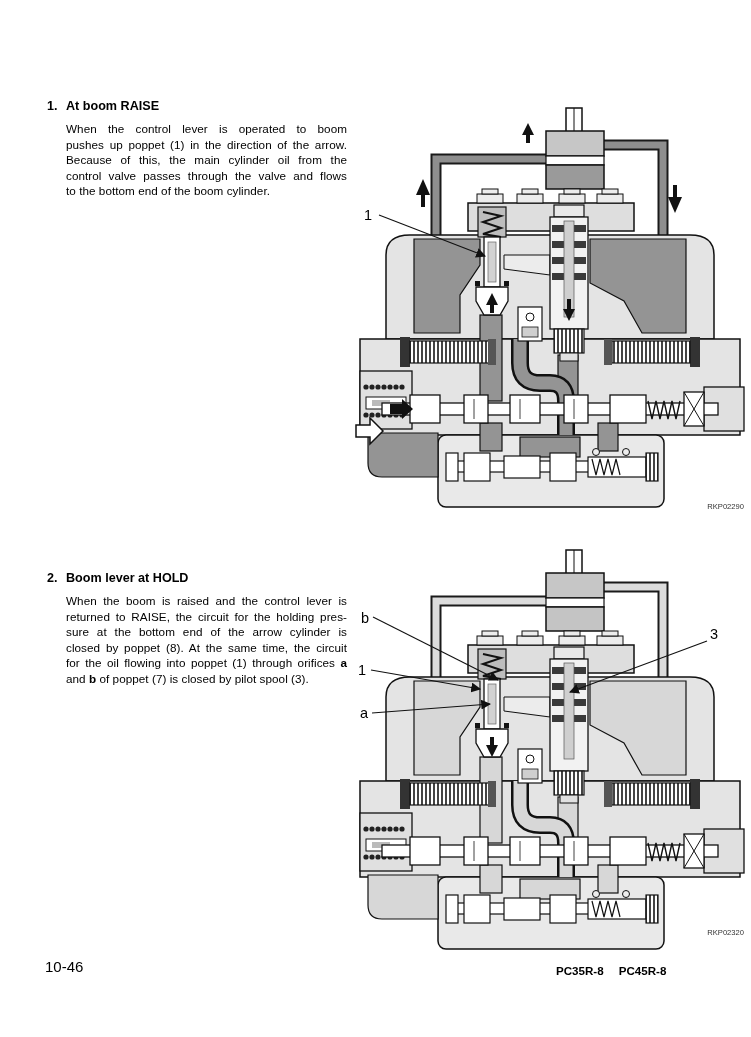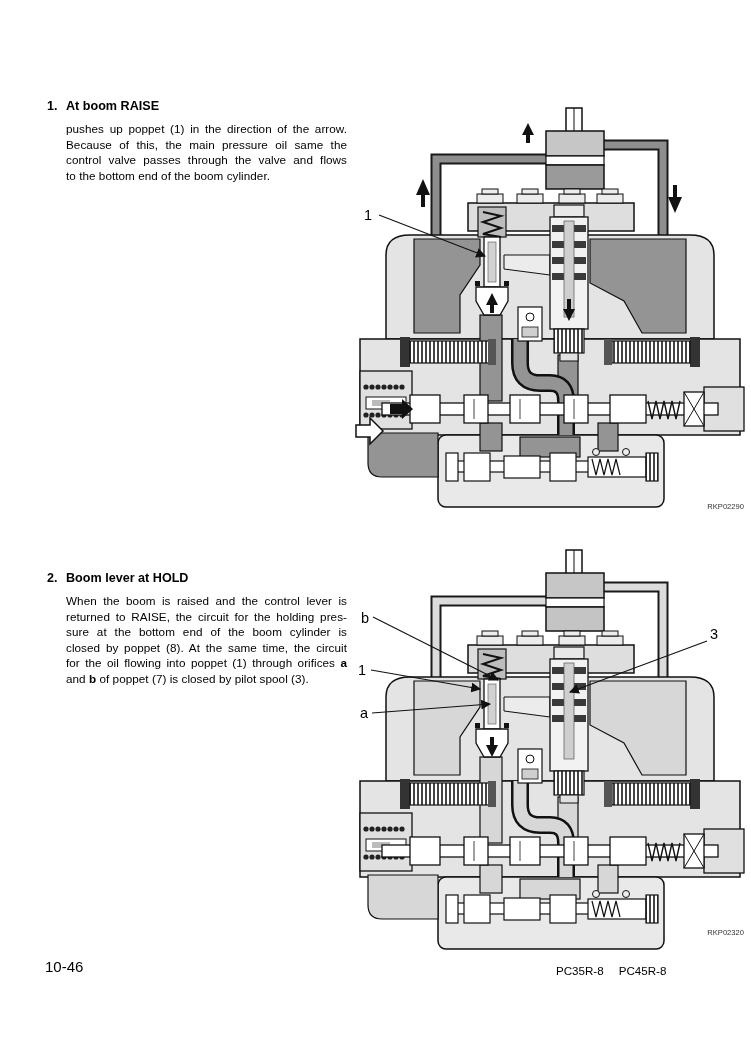--- a/index.html
+++ b/index.html
@@ -21,21 +21,21 @@
   
   .fig{position:absolute;width:396px;height:410px;overflow:visible}
   .fig1{left:352px;top:103px}
   .fig2{left:352px;top:545px}
   .fig.d1{--passage:#949494;--pipe:#8e8e8e;--cylbot:#9a9a9a;--flow:inline;--up:inline;--down:none}
   .fig.d2{--passage:#d7d7d7;--pipe:#dcdcdc;--cylbot:#c4c4c4;--flow:none;--up:none;--down:inline}
   .flabel{font-family:"Liberation Sans",sans-serif;font-size:14.5px;fill:#000}
   .fcode{font-family:"Liberation Sans",sans-serif;font-size:7.6px;fill:#333}
   
   .pageno{position:absolute;left:45px;top:958px;font-size:15px}
-  .models{position:absolute;left:556px;top:964px;font-size:11.6px;font-weight:normal;display:flex;gap:15px}
+  .models{position:absolute;left:556px;top:964px;font-size:11.6px;font-weight:bold;display:flex;gap:15px}
   .defs-holder{position:absolute;width:0;height:0;overflow:hidden}
 </style>
 </head>
 <body>
 
 <div class="defs-holder">
 <svg width="0" height="0" aria-hidden="true">
   <defs>
     <marker id="ah" markerWidth="9" markerHeight="9" refX="8" refY="4.5" orient="auto">
       <path d="M0,0 L9,4.5 L0,9 Z" fill="#111"></path>
@@ -206,22 +206,23 @@
   </defs>
 </svg>
 </div>
 
 <section class="sec sec1">
   <div class="sec-head">
     <span class="sec-num">1.</span>
     <span>At boom RAISE</span>
   </div>
   <div class="sec-body">
+    <div class="ln j">When the control lever is operated to boom</div>
     <div class="ln j">pushes up poppet (1) in the direction of the arrow.</div>
-    <div class="ln j">Because of this, the main pressure oil same the</div>
+    <div class="ln j">Because of this, the main cylinder oil from the</div>
     <div class="ln j">control valve passes through the valve and flows</div>
     <div class="ln">to the bottom end of the boom cylinder.</div>
   </div>
 </section>
 
 <svg class="fig fig1 d1" viewBox="0 0 396 410">
   <use href="#valve-assembly"></use>
   <g>
     <line x1="27" y1="112" x2="133" y2="153" stroke="#111" stroke-width="1.1" marker-end="url(#ah)"></line>
     <text class="flabel" x="12" y="117">1</text>
@@ -230,21 +231,21 @@
 </svg>
 
 <section class="sec sec2">
   <div class="sec-head">
     <span class="sec-num">2.</span>
     <span>Boom lever at HOLD</span>
   </div>
   <div class="sec-body">
     <div class="ln j">When the boom is raised and the control lever is</div>
     <div class="ln j">returned to RAISE, the circuit for the holding pres-</div>
-    <div class="ln j">sure at the bottom end of the boom cylinder is</div>
+    <div class="ln j">sure at the bottom end of the arrow cylinder is</div>
     <div class="ln j">closed by poppet (8). At the same time, the circuit</div>
     <div class="ln j"><span>for the oil flowing into poppet (1) through orifices </span><b>a</b></div>
     <div class="ln"><span>and </span><b>b</b><span> of poppet (7) is closed by pilot spool (3).</span></div>
   </div>
 </section>
 
 <svg class="fig fig2 d2" viewBox="0 0 396 410">
   <use href="#valve-assembly"></use>
   <g>
     <line x1="21" y1="72" x2="146" y2="135" stroke="#111" stroke-width="1.1" marker-end="url(#ah)"></line>

